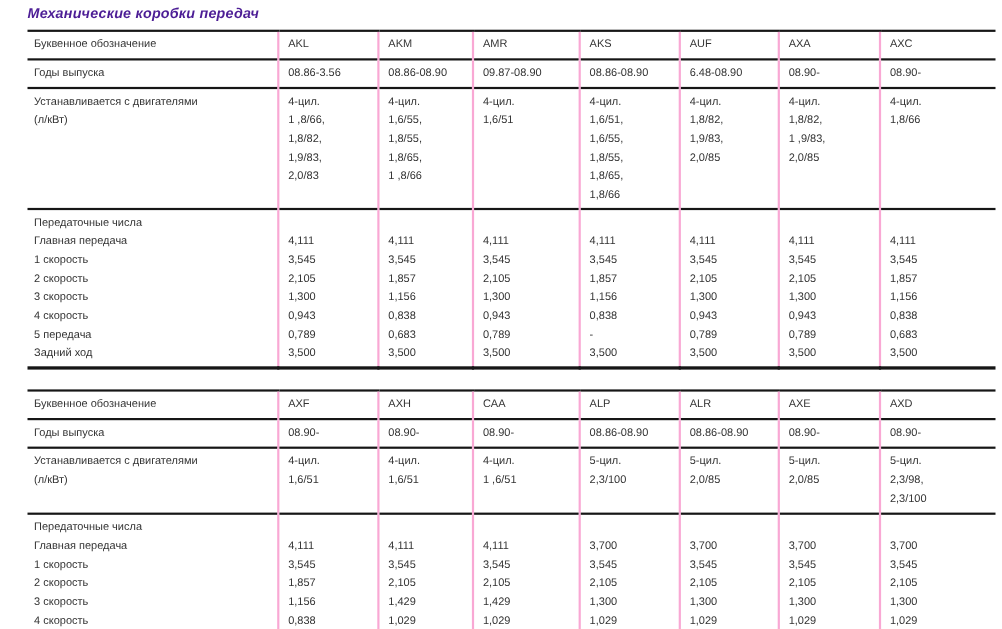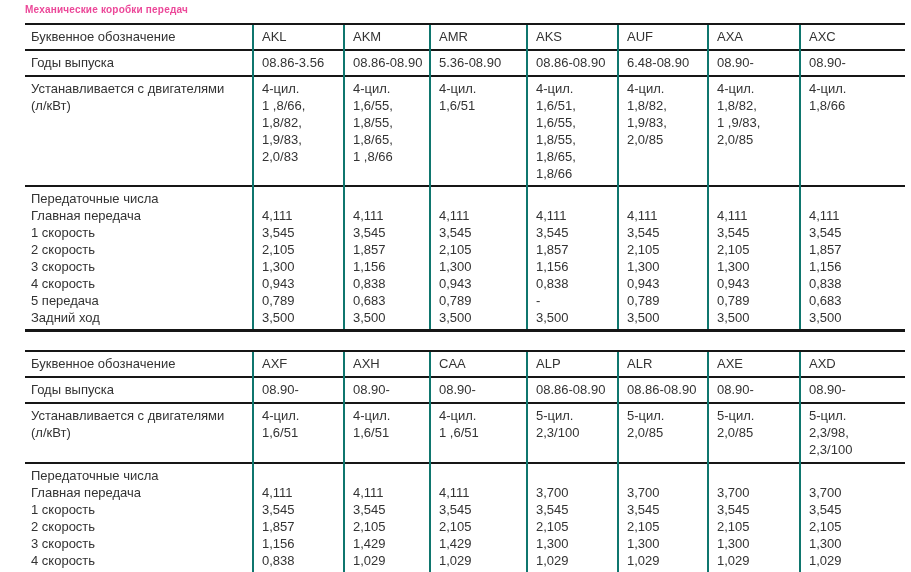--- a/index.html
+++ b/index.html
@@ -9,52 +9,53 @@
     width: 911px;
     height: 572px;
     overflow: hidden;
     font-family: "Liberation Sans", sans-serif;
     color: #333333;
   }
   .page {
     padding: 4px 6px 0 25px;
   }
   .doc-title {
-    font-size: 10px;
+    font-size: 13px;
     font-weight: bold;
-    color: #ec4899;
+    color: #4c1d95;
     margin: 0 0 8px 0;
     letter-spacing: 0.2px;
+    font-style: italic;
   }
   table.gtable {
     border-collapse: collapse;
     table-layout: fixed;
     width: 880px;
-    font-size: 13px;
+    font-size: 10px;
     line-height: 17px;
     color: #333333;
     border-bottom: 3px solid #161616;
   }
   table.gtable.second {
     margin-top: 18px;
   }
   .gtable tr > th,
   .gtable tr > td {
     border-top: 2px solid #161616;
     font-weight: normal;
     text-align: left;
     vertical-align: top;
     padding: 3px 4px 3px 8px;
     overflow: hidden;
   }
   .gtable th.lbl {
     padding-left: 6px;
   }
   .gtable td {
-    border-left: 2px solid #0f766e;
+    border-left: 2px solid #f9a8d4;
   }
   .r-head > * , .r-years > * {
     height: 18px;
     white-space: nowrap;
   }
   .r-engines-tall > * { height: 94px; }
   .r-engines-short > * { height: 52px; }
   .r-ratios-1 > * { height: 130px; }
   .r-ratios-2 > * { height: 123px; }
   .pre { white-space: pre-line; }
@@ -86,21 +87,21 @@
       <td>AMR</td>
       <td>AKS</td>
       <td>AUF</td>
       <td>AXA</td>
       <td>AXC</td>
     </tr>
     <tr class="r-years">
       <th class="lbl">Годы выпуска</th>
       <td>08.86-3.56</td>
       <td>08.86-08.90</td>
-      <td>5.36-08.90</td>
+      <td>09.87-08.90</td>
       <td>08.86-08.90</td>
       <td>6.48-08.90</td>
       <td>08.90-</td>
       <td>08.90-</td>
     </tr>
     <tr class="r-engines-tall">
       <th class="lbl pre">Устанавливается с двигателями
 (л/кВт)</th>
       <td class="pre">4-цил.
 1 ,8/66,

